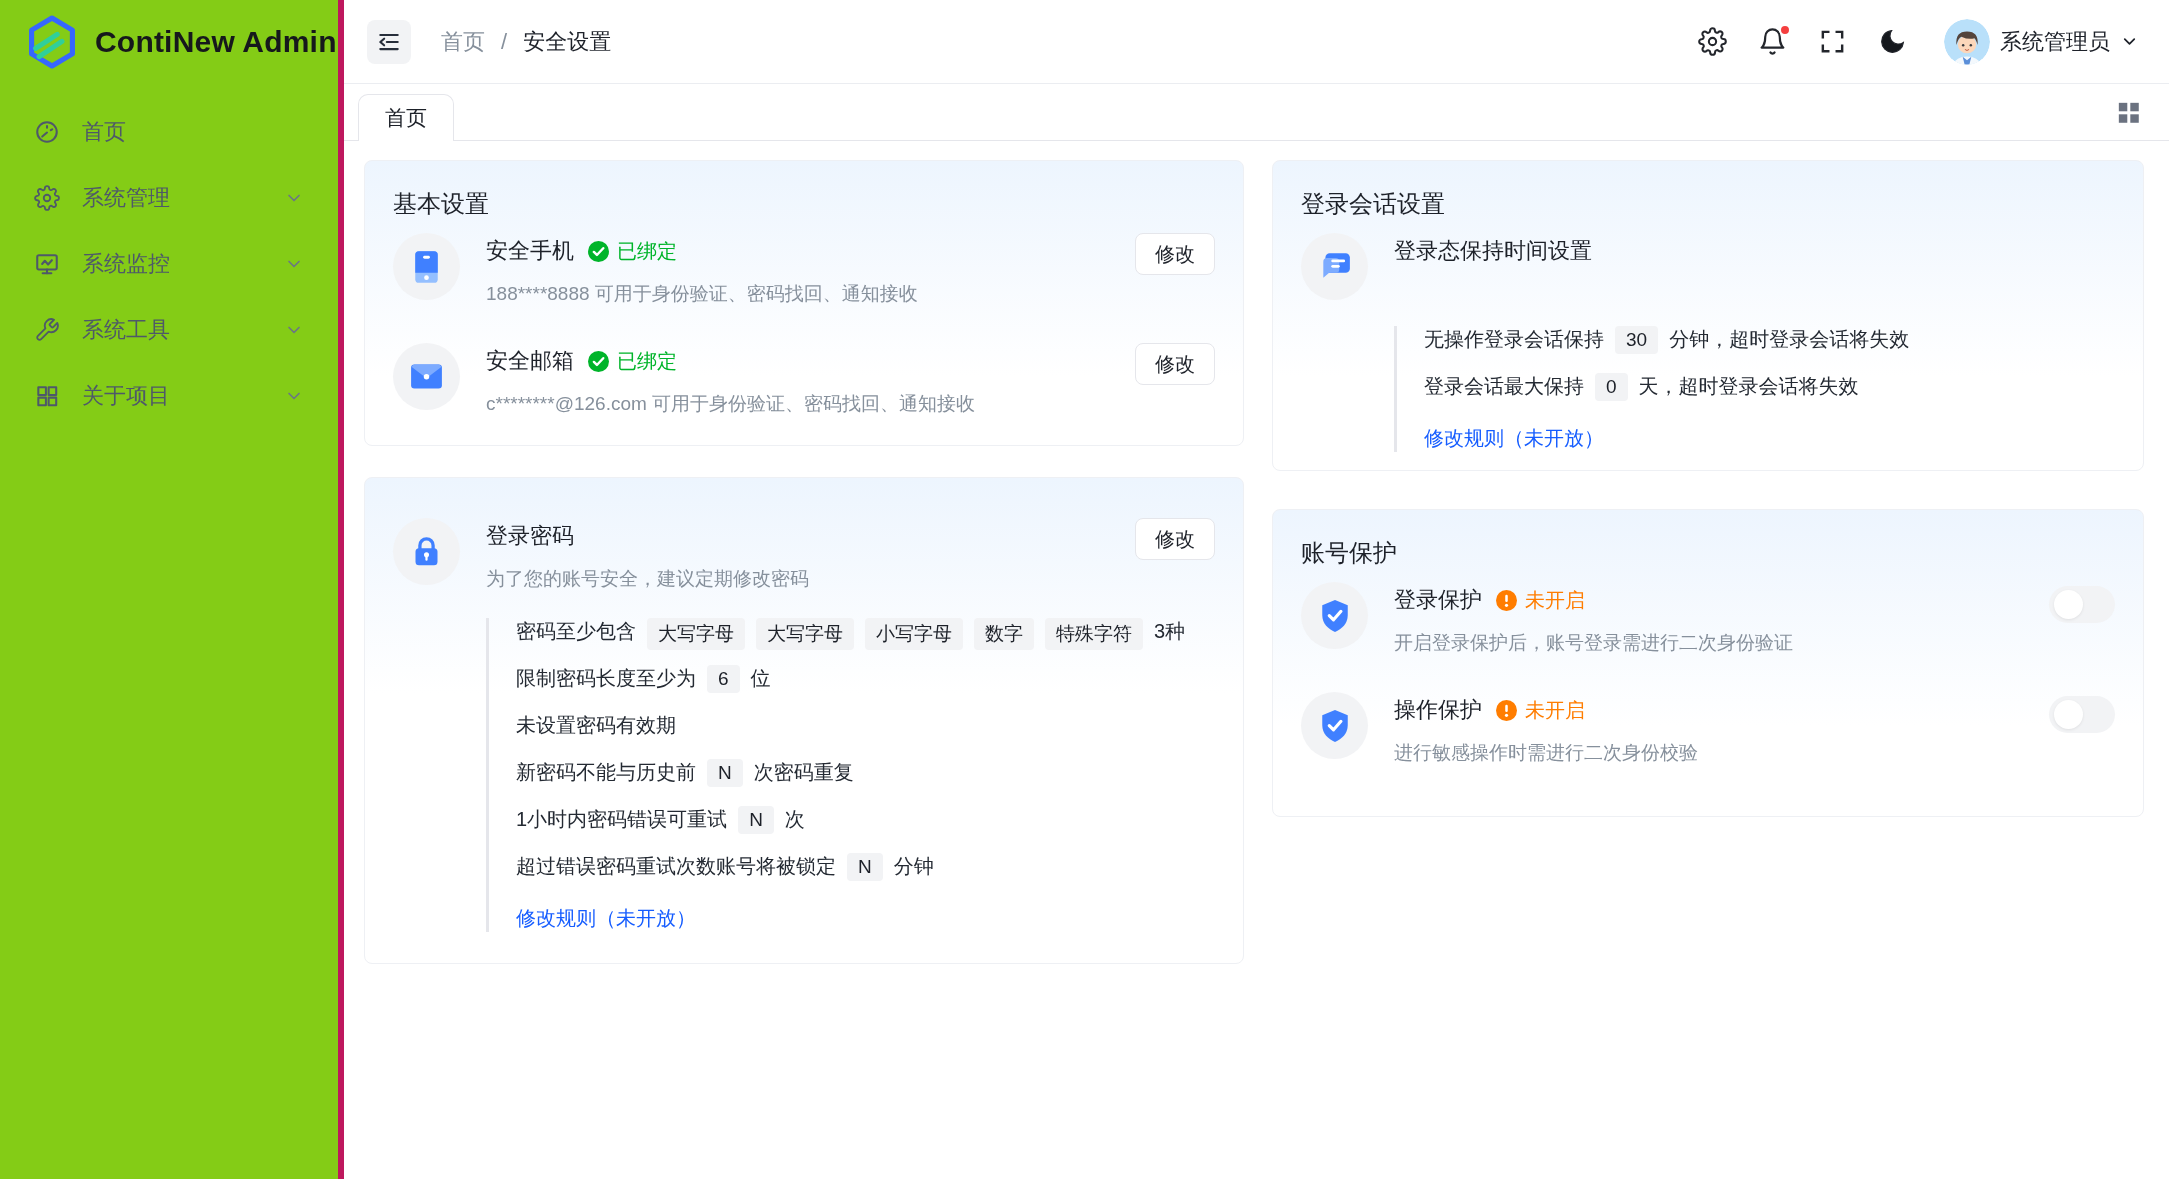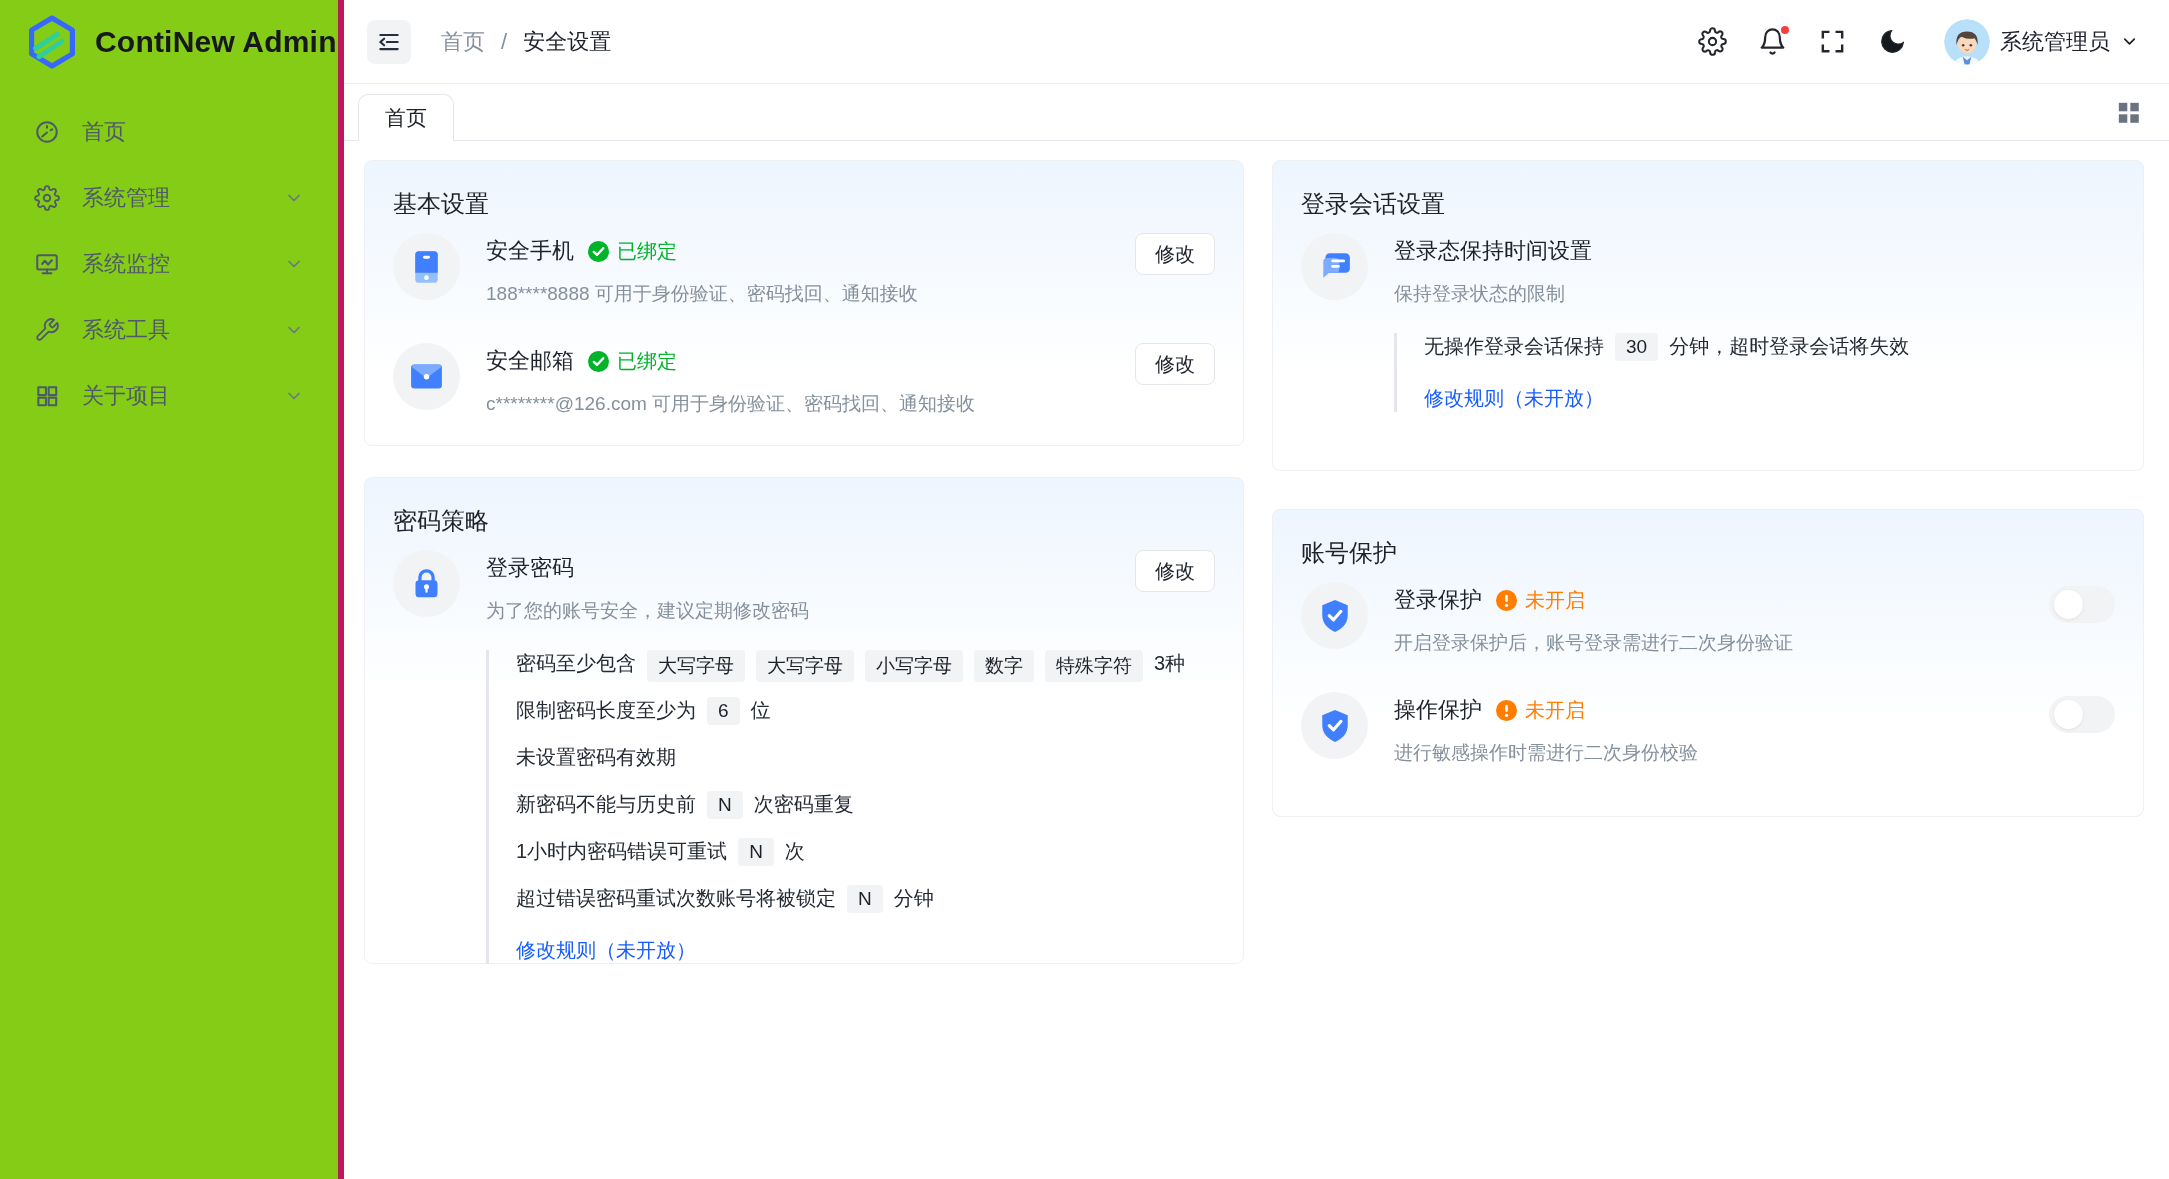--- a/index.html
+++ b/index.html
@@ -274,21 +274,20 @@
                   <span>已绑定</span>
                 </span>
               </div>
               <div class="row-desc">c********@126.com 可用于身份验证、密码找回、通知接收</div>
             </div>
             <button class="modify-btn">修改</button>
           </div>
         </section>
 
         <section class="card card-password">
-          <h2 class="card-title">密码策略</h2>
 
           <div class="row">
             <div class="row-icon">
               <svg viewBox="0 0 26 30" width="29" height="33">
                 <path d="M7 13 V9.5 a6 6 0 0 1 12 0 V13" stroke="#4080ff" stroke-width="3" fill="none"></path>
                 <rect x="3" y="12" width="20" height="15.5" rx="3.2" fill="#4080ff"></rect>
                 <circle cx="13" cy="18" r="2.3" fill="#fff"></circle>
                 <rect x="12" y="19.2" width="2" height="4.2" rx="1" fill="#fff"></rect>
               </svg>
             </div>
@@ -350,29 +349,33 @@
                 <rect x="7" y="2" width="23" height="18.5" rx="4" fill="#4080ff"></rect>
                 <path d="M5 10 a3.5 3.5 0 0 1 3.5-3.5 h8 a3.5 3.5 0 0 1 3.5 3.5 v7 a3.5 3.5 0 0 1-3.5 3.5 h-6 l-5.5 4.5 z" fill="#7dabff"></path>
                 <rect x="12.5" y="8" width="13" height="2.6" rx="1.3" fill="#fff"></rect>
                 <rect x="12.5" y="13" width="8" height="2.6" rx="1.3" fill="#fff"></rect>
               </svg>
             </div>
             <div class="row-body">
               <div class="row-title-line">
                 <span>登录态保持时间设置</span>
               </div>
-              <div class="row-desc">保持登录状态的限制</div>
             </div>
           </div>
 
           <div class="rules">
             <div class="rule-line">
               <span>无操作登录会话保持</span>
               <span class="tag">30</span>
               <span>分钟，超时登录会话将失效</span>
+            </div>
+            <div class="rule-line">
+              <span>登录会话最大保持</span>
+              <span class="tag">0</span>
+              <span>天，超时登录会话将失效</span>
             </div>
             <a class="rule-link">修改规则（未开放）</a>
           </div>
         </section>
 
         <section class="card card-protection">
           <h2 class="card-title">账号保护</h2>
 
           <div class="row">
             <div class="row-icon">

